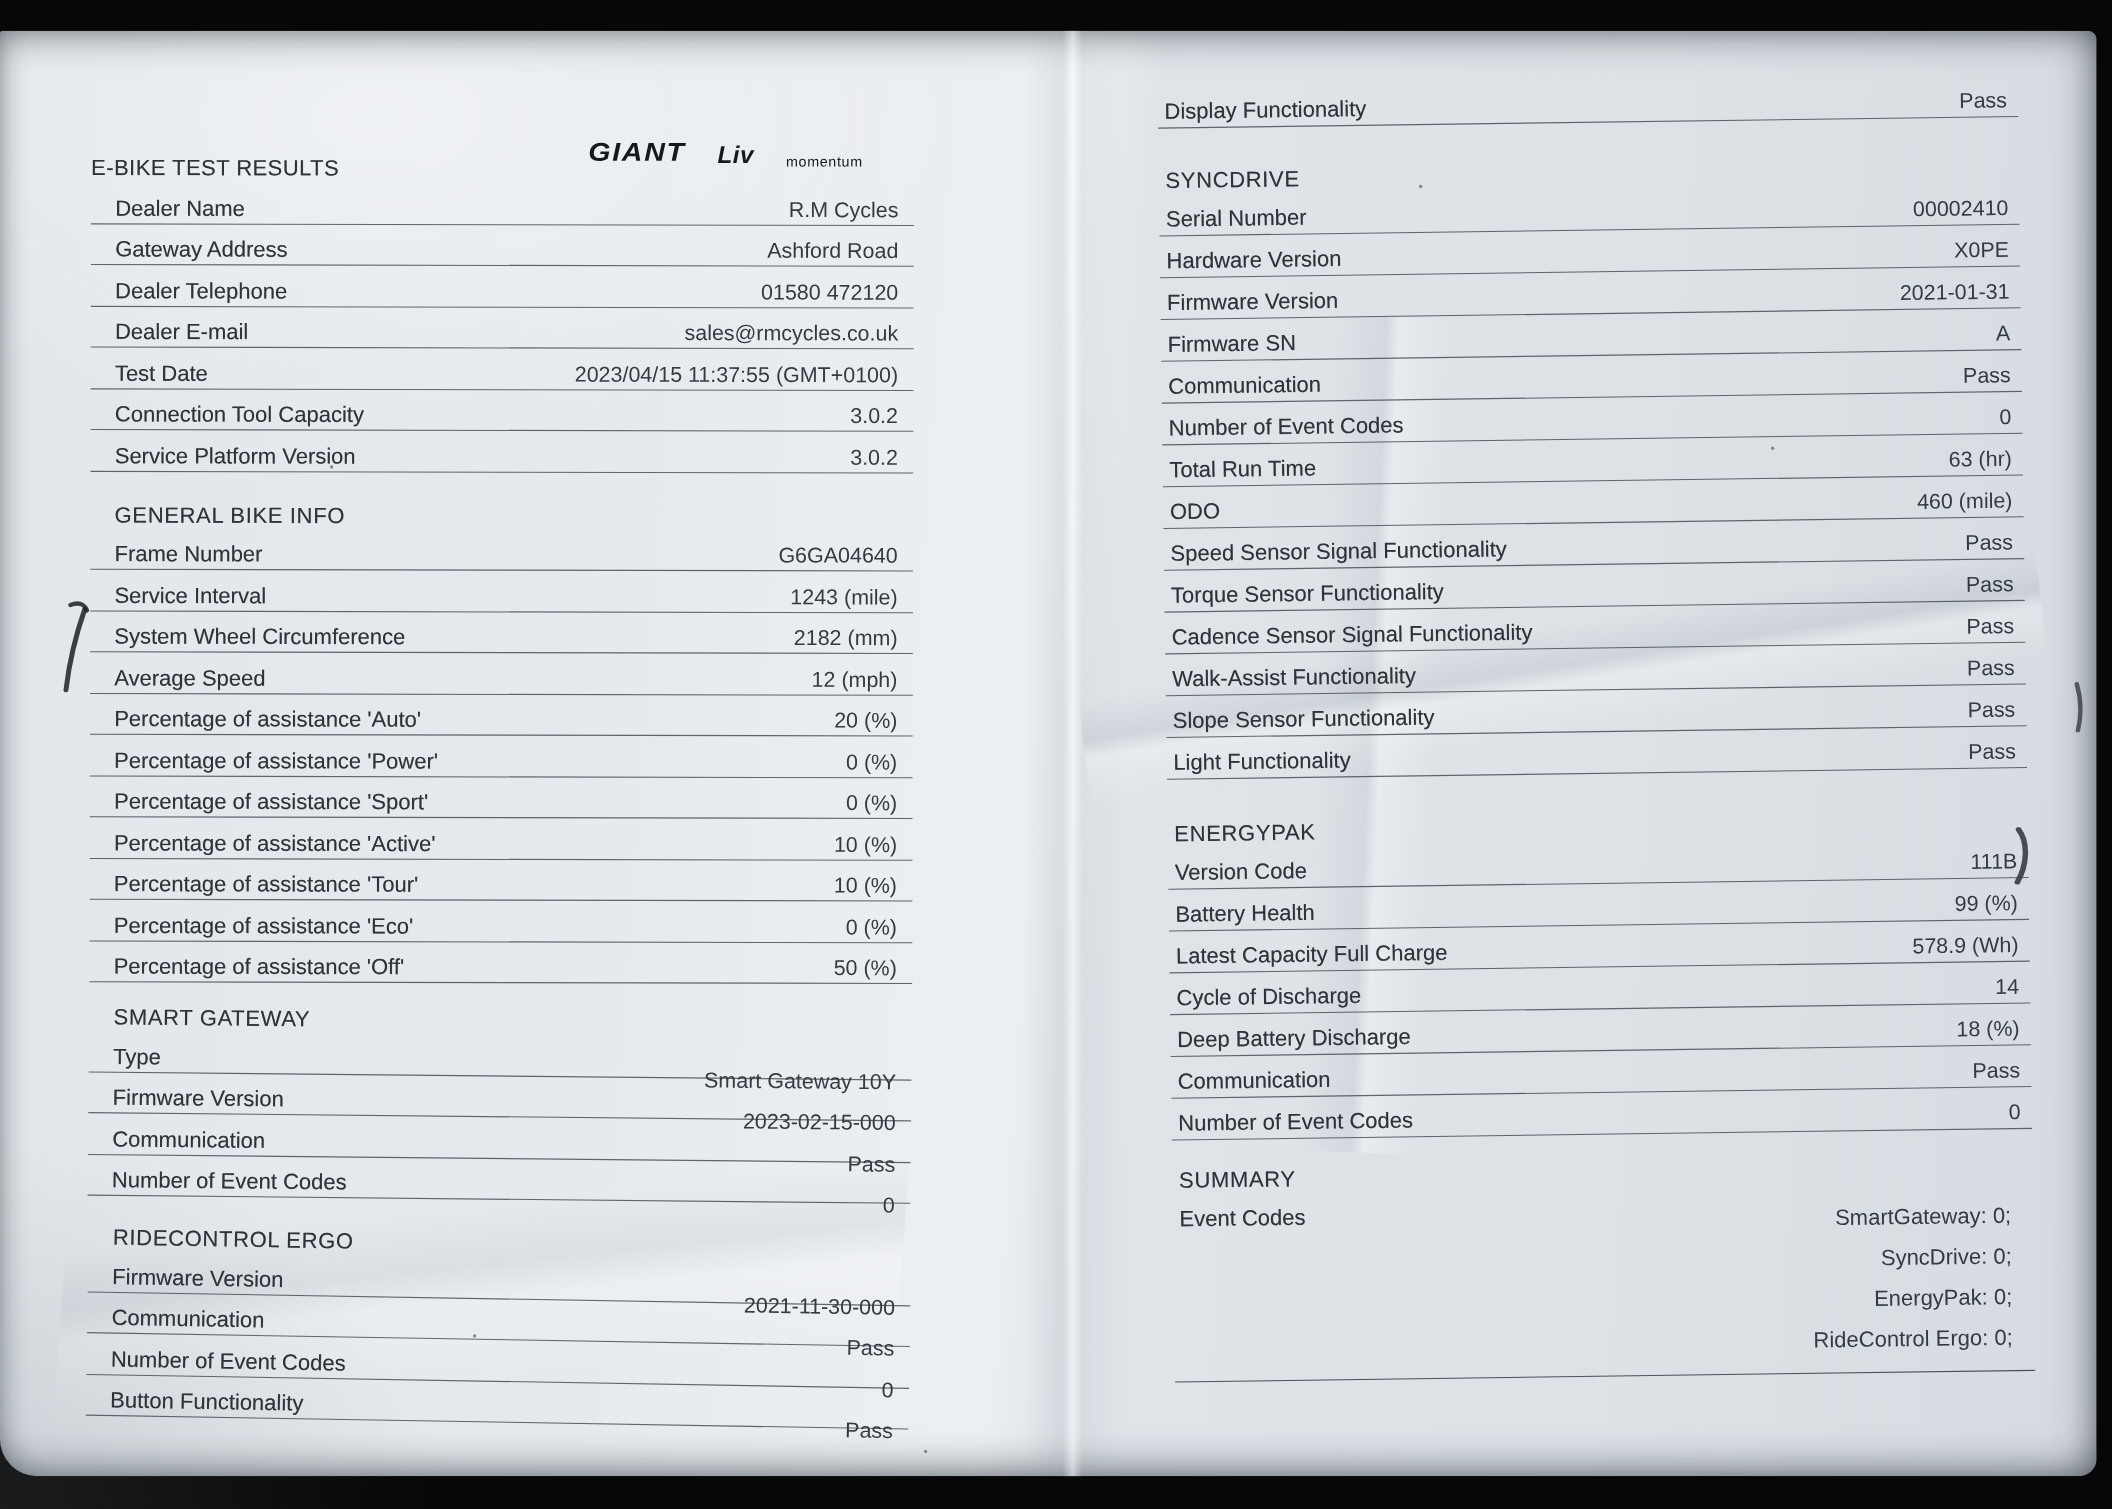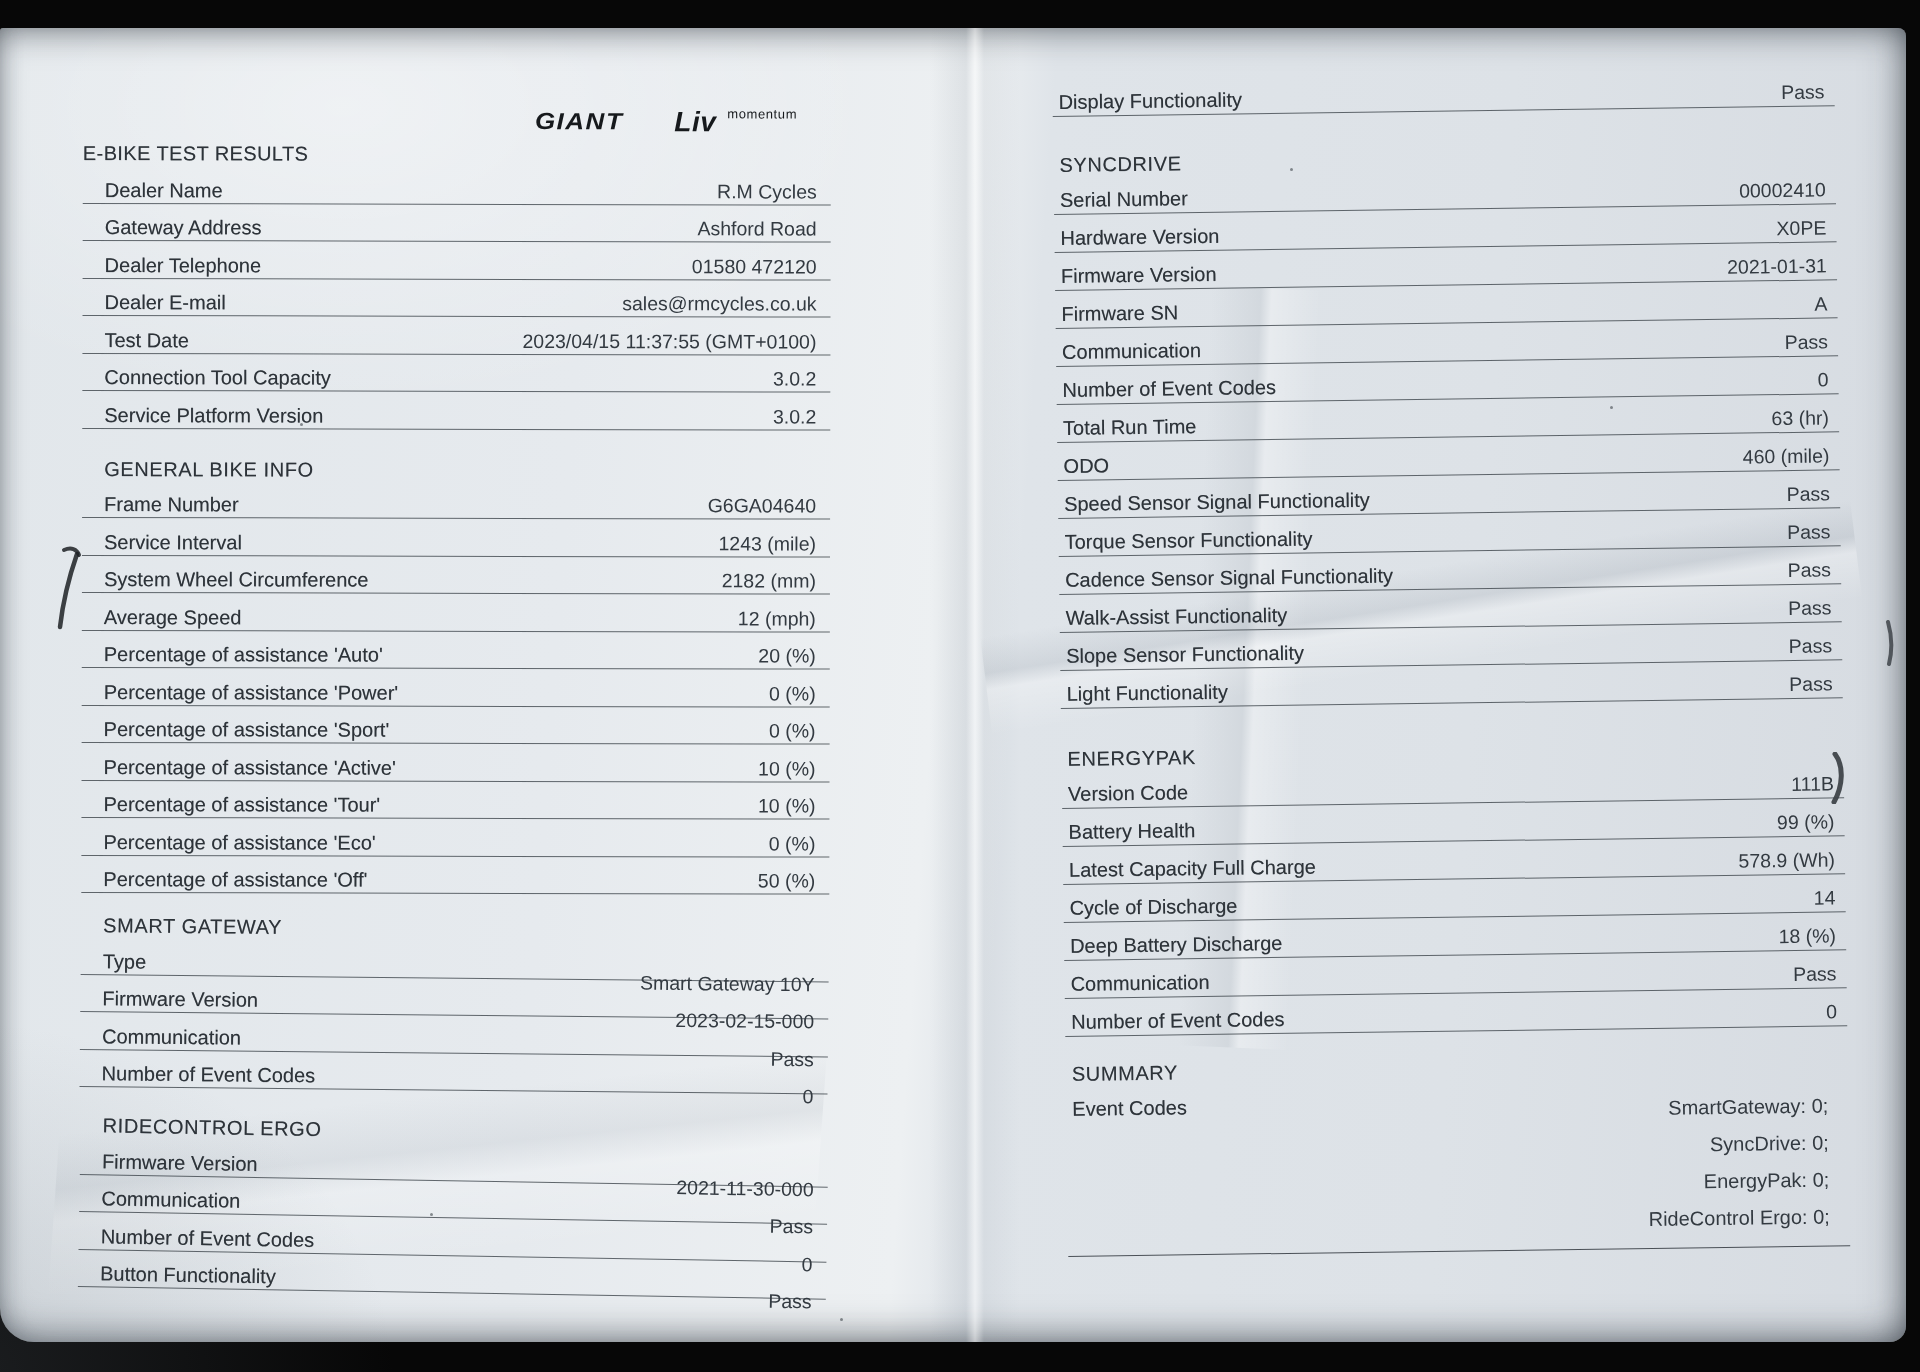--- a/index.html
+++ b/index.html
@@ -45,23 +45,23 @@
     background:radial-gradient(ellipse at 0% 100%,rgba(105,115,126,0.22),rgba(105,115,126,0) 62%);}
   .speck{position:absolute;width:3px;height:3px;border-radius:50%;background:rgba(50,56,62,0.55);}
 
   .mark{position:absolute;pointer-events:none;}
 
   
   .col{position:absolute;}
   .col-left{left:83px;top:50px;width:748px;transform:rotate(0.12deg);transform-origin:0 0;}
   .col-right{left:1052px;top:32px;width:782px;transform:rotate(-0.78deg);transform-origin:0 0;}
 
-  .logo{position:absolute;left:452px;top:27px;display:flex;align-items:flex-start;gap:11px;color:#16191c;white-space:nowrap;}
+  .logo{position:absolute;left:452px;top:44px;display:flex;align-items:flex-end;gap:29px;color:#16191c;white-space:nowrap;}
   .logo-giant{font-size:26px;font-weight:bold;font-style:italic;letter-spacing:1.5px;transform:scaleY(0.9);}
-  .logo-liv{font-size:28px;font-weight:bold;font-style:italic;letter-spacing:0.5px;margin-left:40px;}
+  .logo-liv{font-size:22px;font-weight:bold;font-style:italic;letter-spacing:0.5px;}
   .logo-momentum{font-size:13px;font-weight:400;letter-spacing:0.6px;}
 
   .doc-title{margin-top:62px;font-size:20px;line-height:26px;letter-spacing:0.4px;color:var(--ink);
     text-shadow:0.2px 0.2px 0.3px rgba(45,51,57,0.45);}
 
   .row{position:relative;display:flex;justify-content:space-between;align-items:flex-end;
     height:37.5px;border-bottom:1.4px solid var(--line);padding:0 14px 1px 22px;}
   .col-right .row{height:38px;padding:0 10px 2px 6px;}
   .label{font-size:20px;color:var(--ink);white-space:nowrap;text-shadow:0.2px 0.2px 0.3px rgba(45,51,57,0.45);}
   .value{font-size:19.5px;color:var(--value-ink);white-space:nowrap;}

